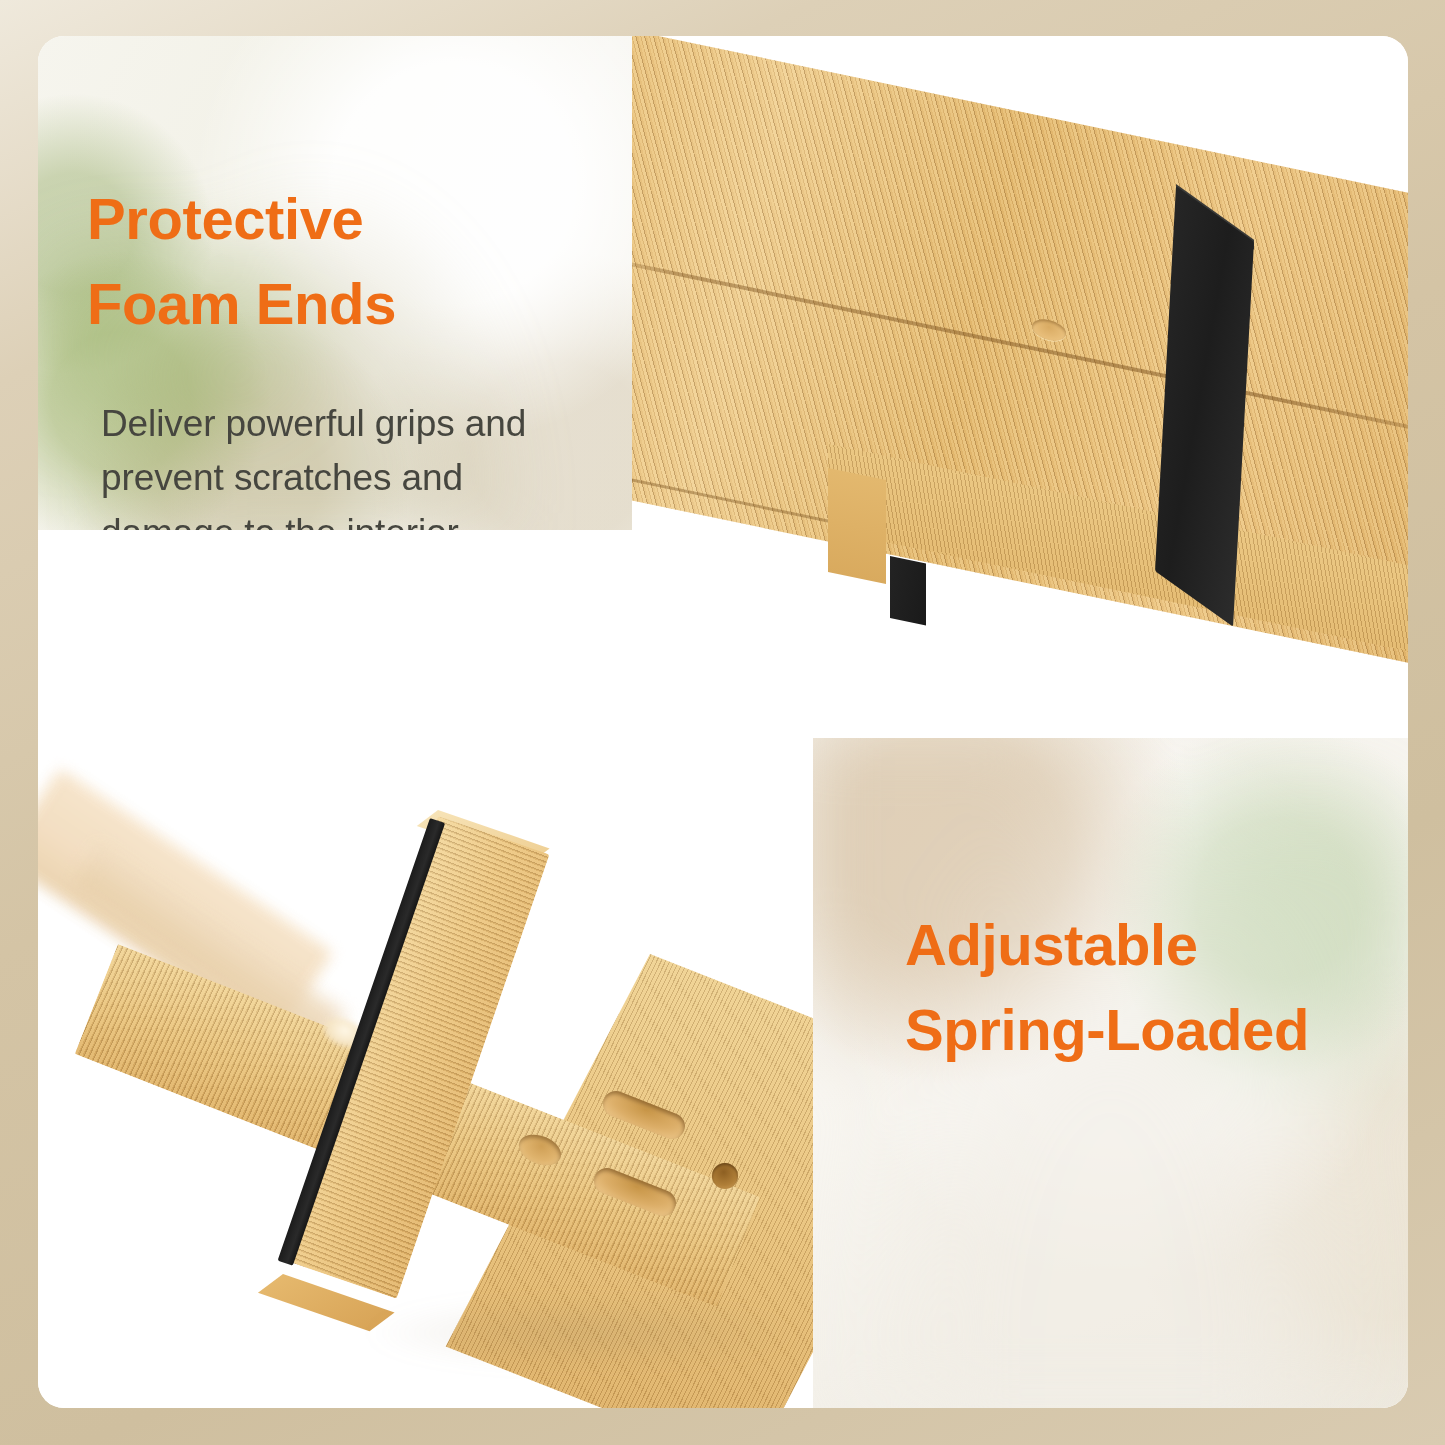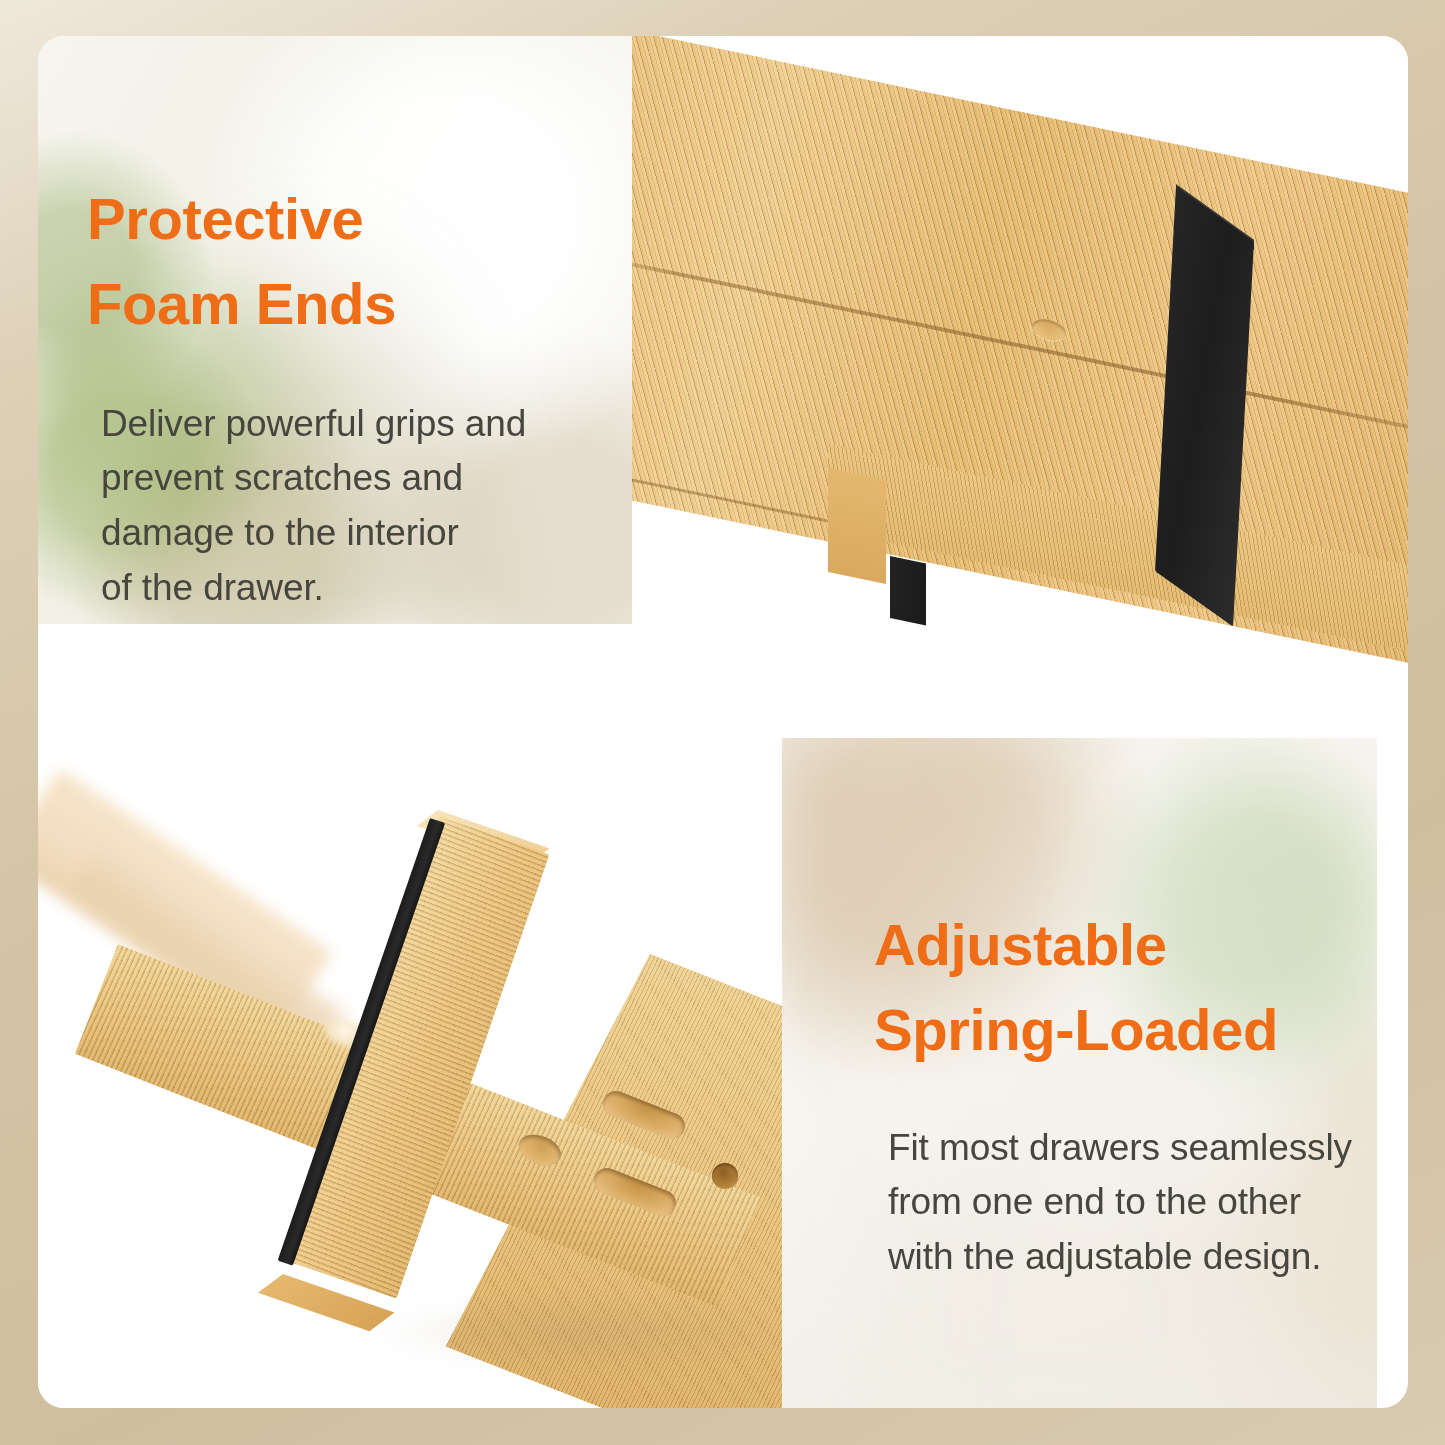--- a/index.html
+++ b/index.html
@@ -19,21 +19,21 @@
   
   .card{
     position:absolute;left:38px;top:36px;width:1370px;height:1372px;
     border-radius:26px;overflow:hidden;background:#ffffff;
   }
 
   
 
   
   .q-tl{
-    position:absolute;left:0;top:0;width:594px;height:588px;
+    position:absolute;left:0;top:0;width:594px;height:494px;
     overflow:hidden;
     background:
       radial-gradient(circle at 14% 74%, rgba(168,186,120,.55) 0 70px, rgba(168,186,120,0) 150px),
       radial-gradient(circle at 6% 40%,  rgba(150,172,104,.45) 0 60px, rgba(150,172,104,0) 140px),
       radial-gradient(circle at 34% 90%, rgba(196,188,150,.45) 0 80px, rgba(196,188,150,0) 170px),
       radial-gradient(circle at 70% 30%, rgba(255,255,255,.92) 0 120px, rgba(255,255,255,0) 260px),
       radial-gradient(circle at 88% 84%, rgba(214,202,178,.5) 0 90px, rgba(214,202,178,0) 200px),
       linear-gradient(120deg,#f6f5ee 0%,#f2f1e7 38%,#f7f6f1 66%,#f4f2ea 100%);
   }
   .q-tl::after{
@@ -51,21 +51,21 @@
   }
 
   
   .q-bl{
     position:absolute;left:0;top:702px;width:775px;height:670px;
     background:#ffffff;overflow:hidden;
   }
 
   
   .q-br{
-    position:absolute;left:744px;top:702px;width:595px;height:670px;
+    position:absolute;left:775px;top:702px;width:595px;height:670px;
     overflow:hidden;
     background:
       radial-gradient(circle at 78% 24%, rgba(198,214,178,.45) 0 80px, rgba(198,214,178,0) 180px),
       radial-gradient(circle at 24% 16%, rgba(226,210,186,.65) 0 110px, rgba(226,210,186,0) 240px),
       radial-gradient(circle at 52% 40%, rgba(255,255,255,.95) 0 130px, rgba(255,255,255,0) 280px),
       radial-gradient(circle at 96% 70%, rgba(232,222,202,.6) 0 110px, rgba(232,222,202,0) 250px),
       linear-gradient(160deg,#f5f2ec 0%,#f8f6f1 40%,#f4f1ea 72%,#efece4 100%);
   }
   .q-br::after{
     content:"";position:absolute;inset:0;
@@ -324,20 +324,17 @@
         <div class="bl-cross-bot"></div>
 
         <div class="bl-shadow"></div>
       </div>
     </div>
 
     <div class="q-br">
       <div class="txtblock br-text">
         <p class="headline">Adjustable
 Spring-Loaded</p>
-        <p class="body">Fit most drawers seamlessly
-from one end to the other
-with the adjustable design.</p>
       </div>
     </div>
 
   </div>
 </div>
 
 </body></html>

